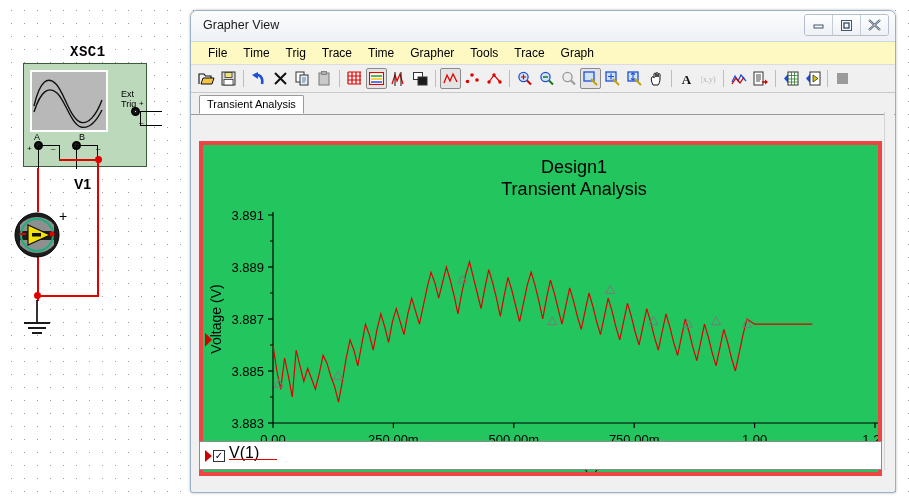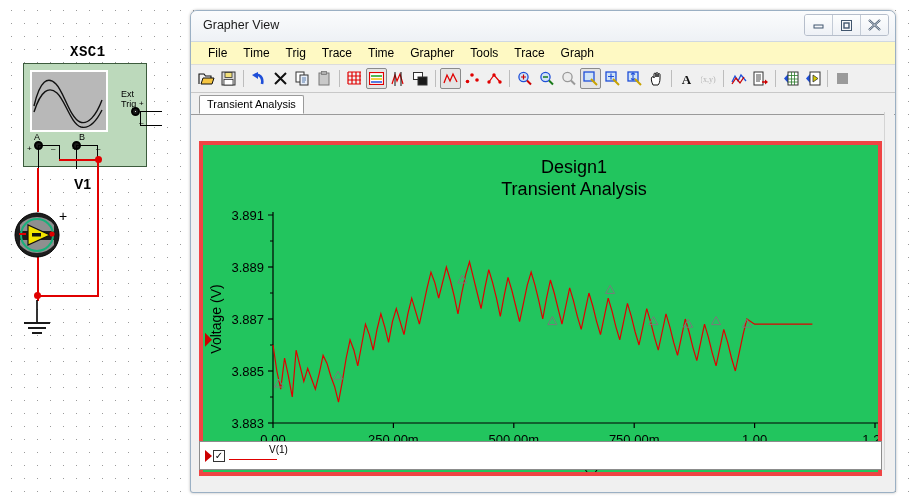--- a/index.html
+++ b/index.html
@@ -128,21 +128,21 @@
     position:absolute;left:5px;top:8px;width:0;height:0;
     border-top:6px solid transparent;border-bottom:6px solid transparent;
     border-left:7px solid #cc0000;
   }
   #legend-check{
     position:absolute;left:13px;top:8px;width:12px;height:12px;
     border:1px solid #333;background:#fff;box-sizing:border-box;
     font-size:10px;line-height:10px;text-align:center;color:#000;
   }
   #legend-name{
-    position:absolute;left:29px;top:2px;font-size:10px;color:#000;margin-left:40px;
+    position:absolute;left:29px;top:2px;font-size:16px;color:#000;
   }
   #legend-line{
     position:absolute;left:29px;top:17px;width:48px;height:0;
     border-top:1px solid #e00000;
   }
   
   #statusbar{
     position:absolute;left:4px;top:462px;width:695px;height:17px;
     background:#f0f0f0;border:1px solid #c0c0c0;box-sizing:border-box;
     font-size:11px;color:#000;padding:1px 0 0 5px;

